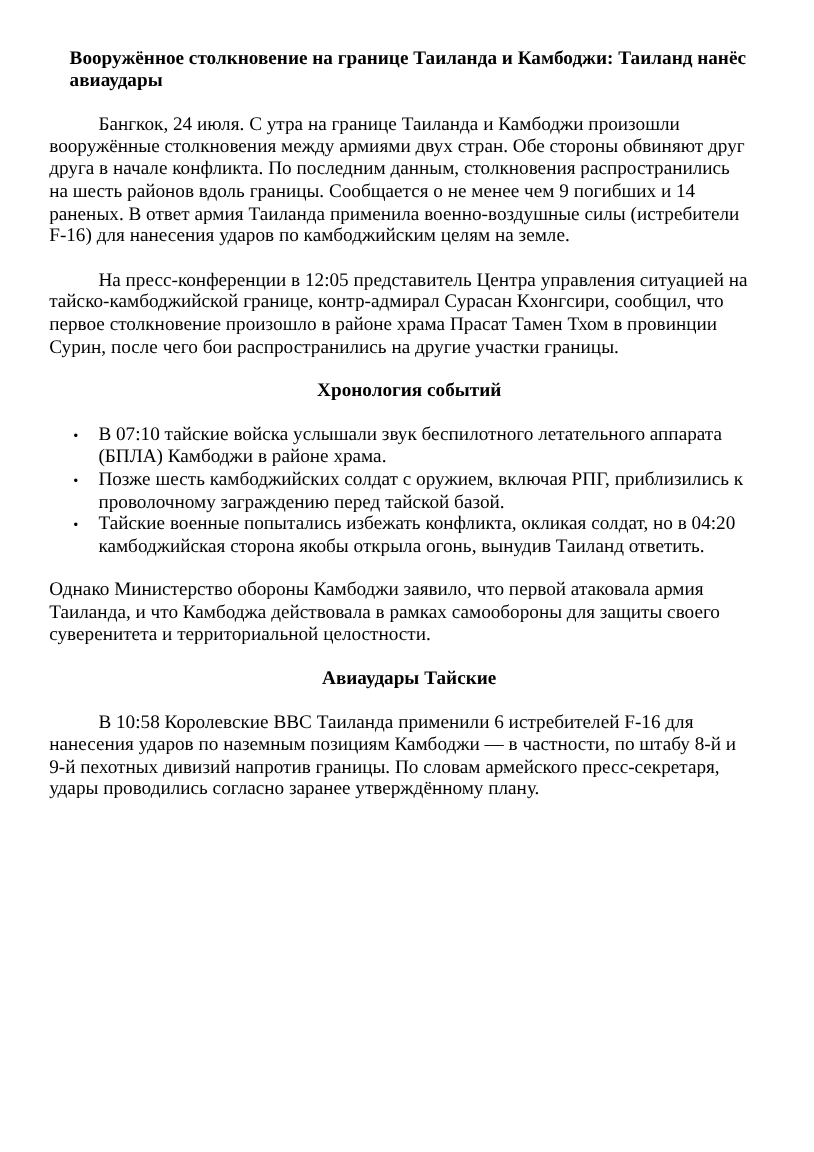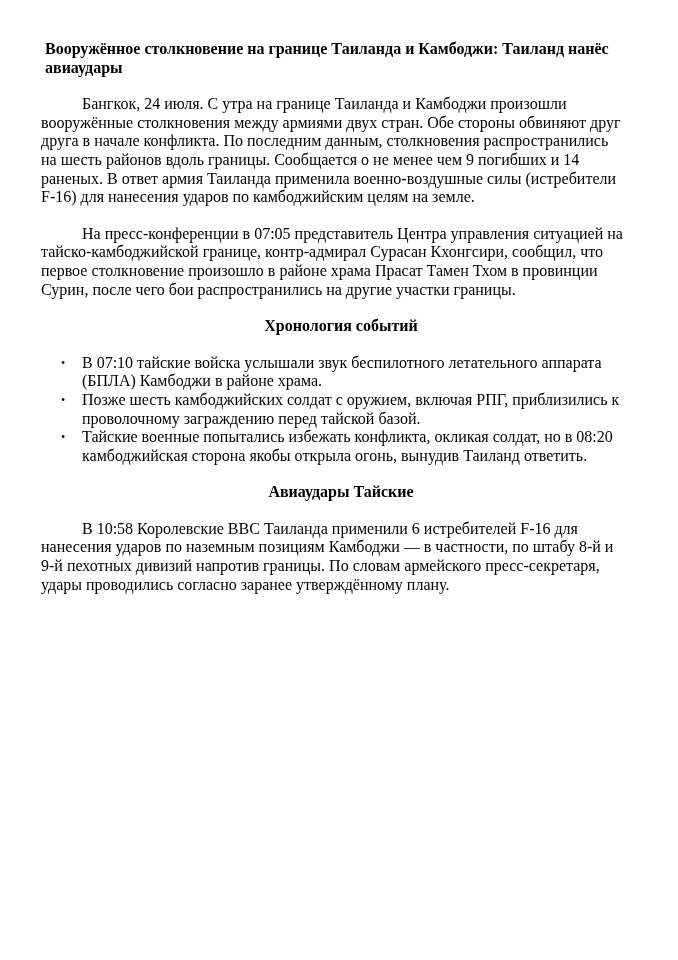--- a/index.html
+++ b/index.html
@@ -20,21 +20,21 @@
     .page {
       position: absolute;
       left: 41px;
       top: 40px;
       width: 600px;
     }
     h1 {
       font-weight: bold;
       font-size: 16px;
       line-height: 18.6px;
-      margin: 0 0 18px 4px;
+      margin: 0 0 18px 17px;
     }
     h2 {
       font-weight: bold;
       font-size: 16px;
       line-height: 18.6px;
       margin: 0 0 18px 0;
       text-align: center;
     }
     p {
       margin: 0 16px 18px 0;
@@ -59,37 +59,38 @@
     }
   </style>
 </head>
 <body>
 
 <div class="page">
   <h1>Вооружённое столкновение на границе Таиланда и Камбоджи: Таиланд нанёс авиаудары</h1>
 
   <p class="indent">Бангкок, 24 июля. С утра на границе Таиланда и Камбоджи произошли вооружённые столкновения между армиями двух стран. Обе стороны обвиняют друг друга в начале конфликта. По последним данным, столкновения распространились на шесть районов вдоль границы. Сообщается о не менее чем 9 погибших и 14 раненых. В ответ армия Таиланда применила военно-воздушные силы (истребители F-16) для нанесения ударов по камбоджийским целям на земле.</p>
 
-  <p class="indent">На пресс-конференции в 07:05 представитель Центра управления ситуацией на тайско-камбоджийской границе, контр-адмирал Сурасан Кхонгсири, сообщил, что первое столкновение произошло в районе храма Прасат Тамен Тхом в провинции Сурин, после чего бои распространились на другие участки границы.</p>
+  <p class="indent">На пресс-конференции в 12:05 представитель Центра управления ситуацией на тайско-камбоджийской границе, контр-адмирал Сурасан Кхонгсири, сообщил, что первое столкновение произошло в районе храма Прасат Тамен Тхом в провинции Сурин, после чего бои распространились на другие участки границы.</p>
 
   <h2>Хронология событий</h2>
 
 
   <ul>
     <li>
       <span class="bullet">•</span>
       <span>В 07:10 тайские войска услышали звук беспилотного летательного аппарата (БПЛА) Камбоджи в районе храма.</span>
     </li>
     <li>
       <span class="bullet">•</span>
       <span>Позже шесть камбоджийских солдат с оружием, включая РПГ, приблизились к проволочному заграждению перед тайской базой.</span>
     </li>
     <li>
       <span class="bullet">•</span>
-      <span>Тайские военные попытались избежать конфликта, окликая солдат, но в 08:20 камбоджийская сторона якобы открыла огонь, вынудив Таиланд ответить.</span>
+      <span>Тайские военные попытались избежать конфликта, окликая солдат, но в 04:20 камбоджийская сторона якобы открыла огонь, вынудив Таиланд ответить.</span>
     </li>
   </ul>
 
+  <p>Однако Министерство обороны Камбоджи заявило, что первой атаковала армия Таиланда, и что Камбоджа действовала в рамках самообороны для защиты своего суверенитета и территориальной целостности.</p>
 
   <h2>Авиаудары Тайские</h2>
 
   <p class="indent">В 10:58 Королевские ВВС Таиланда применили 6 истребителей F-16 для нанесения ударов по наземным позициям Камбоджи — в частности, по штабу 8-й и 9-й пехотных дивизий напротив границы. По словам армейского пресс-секретаря, удары проводились согласно заранее утверждённому плану.</p>
 </div>
 
 </body></html>

